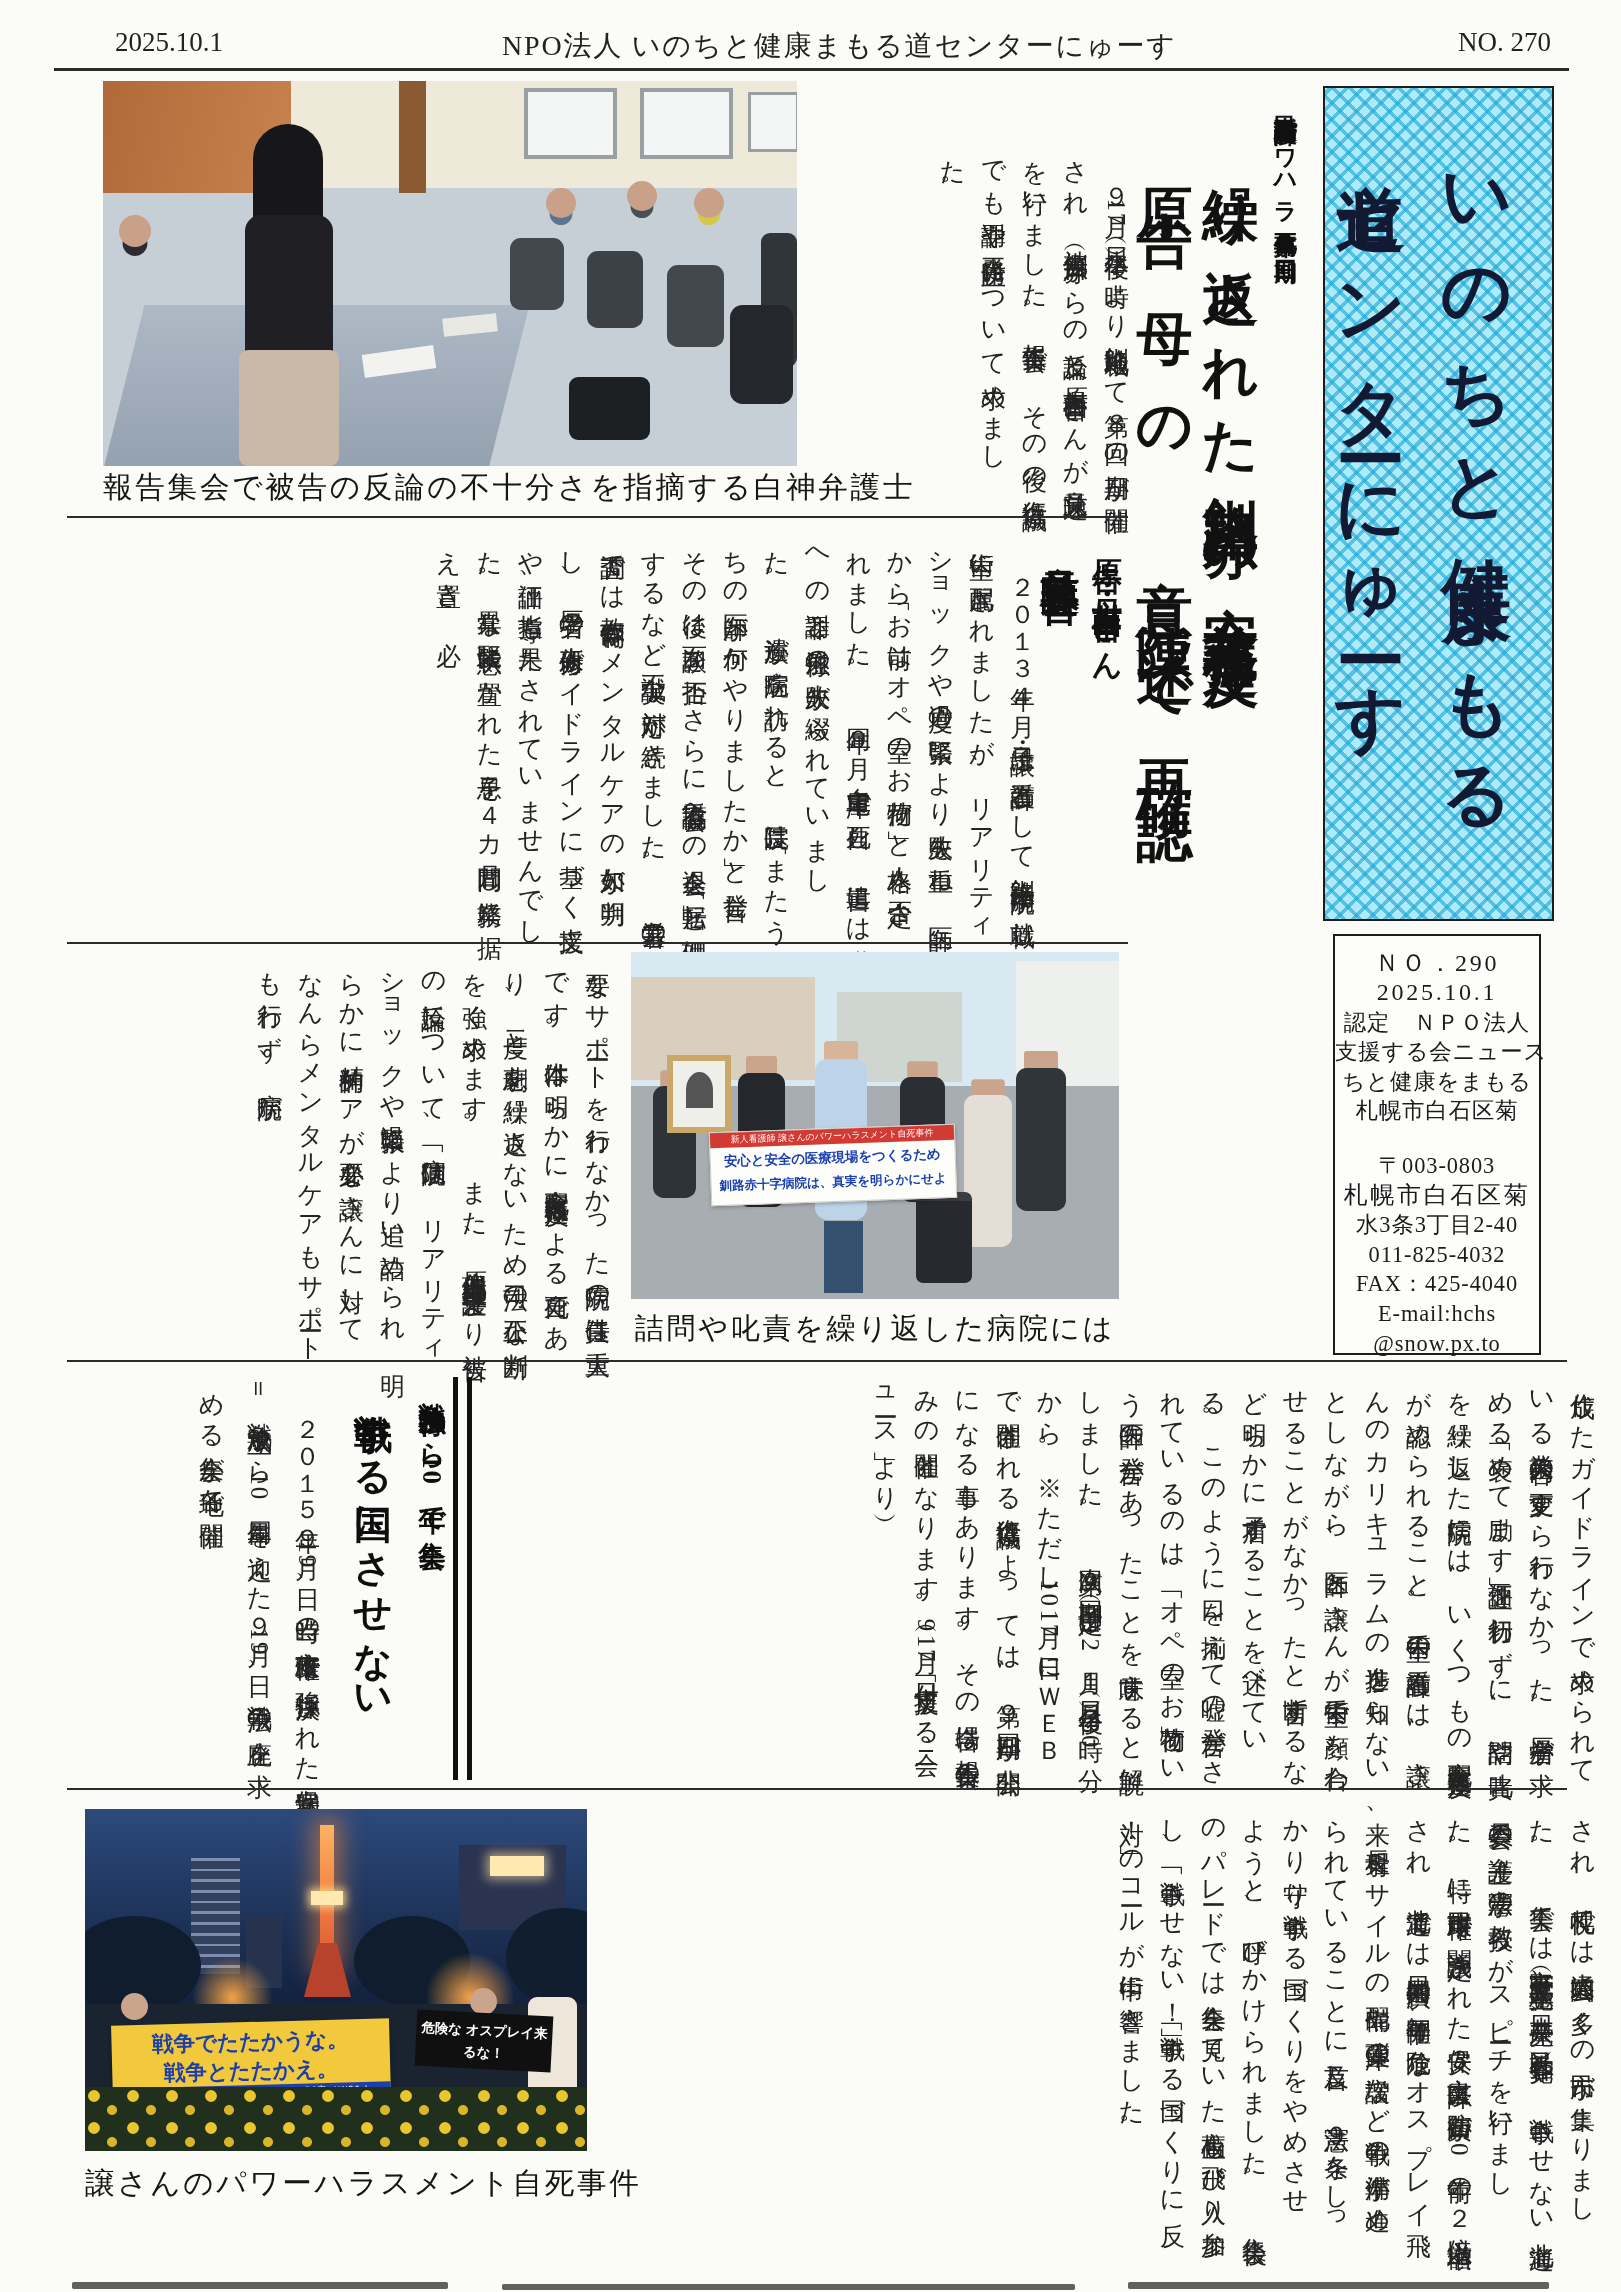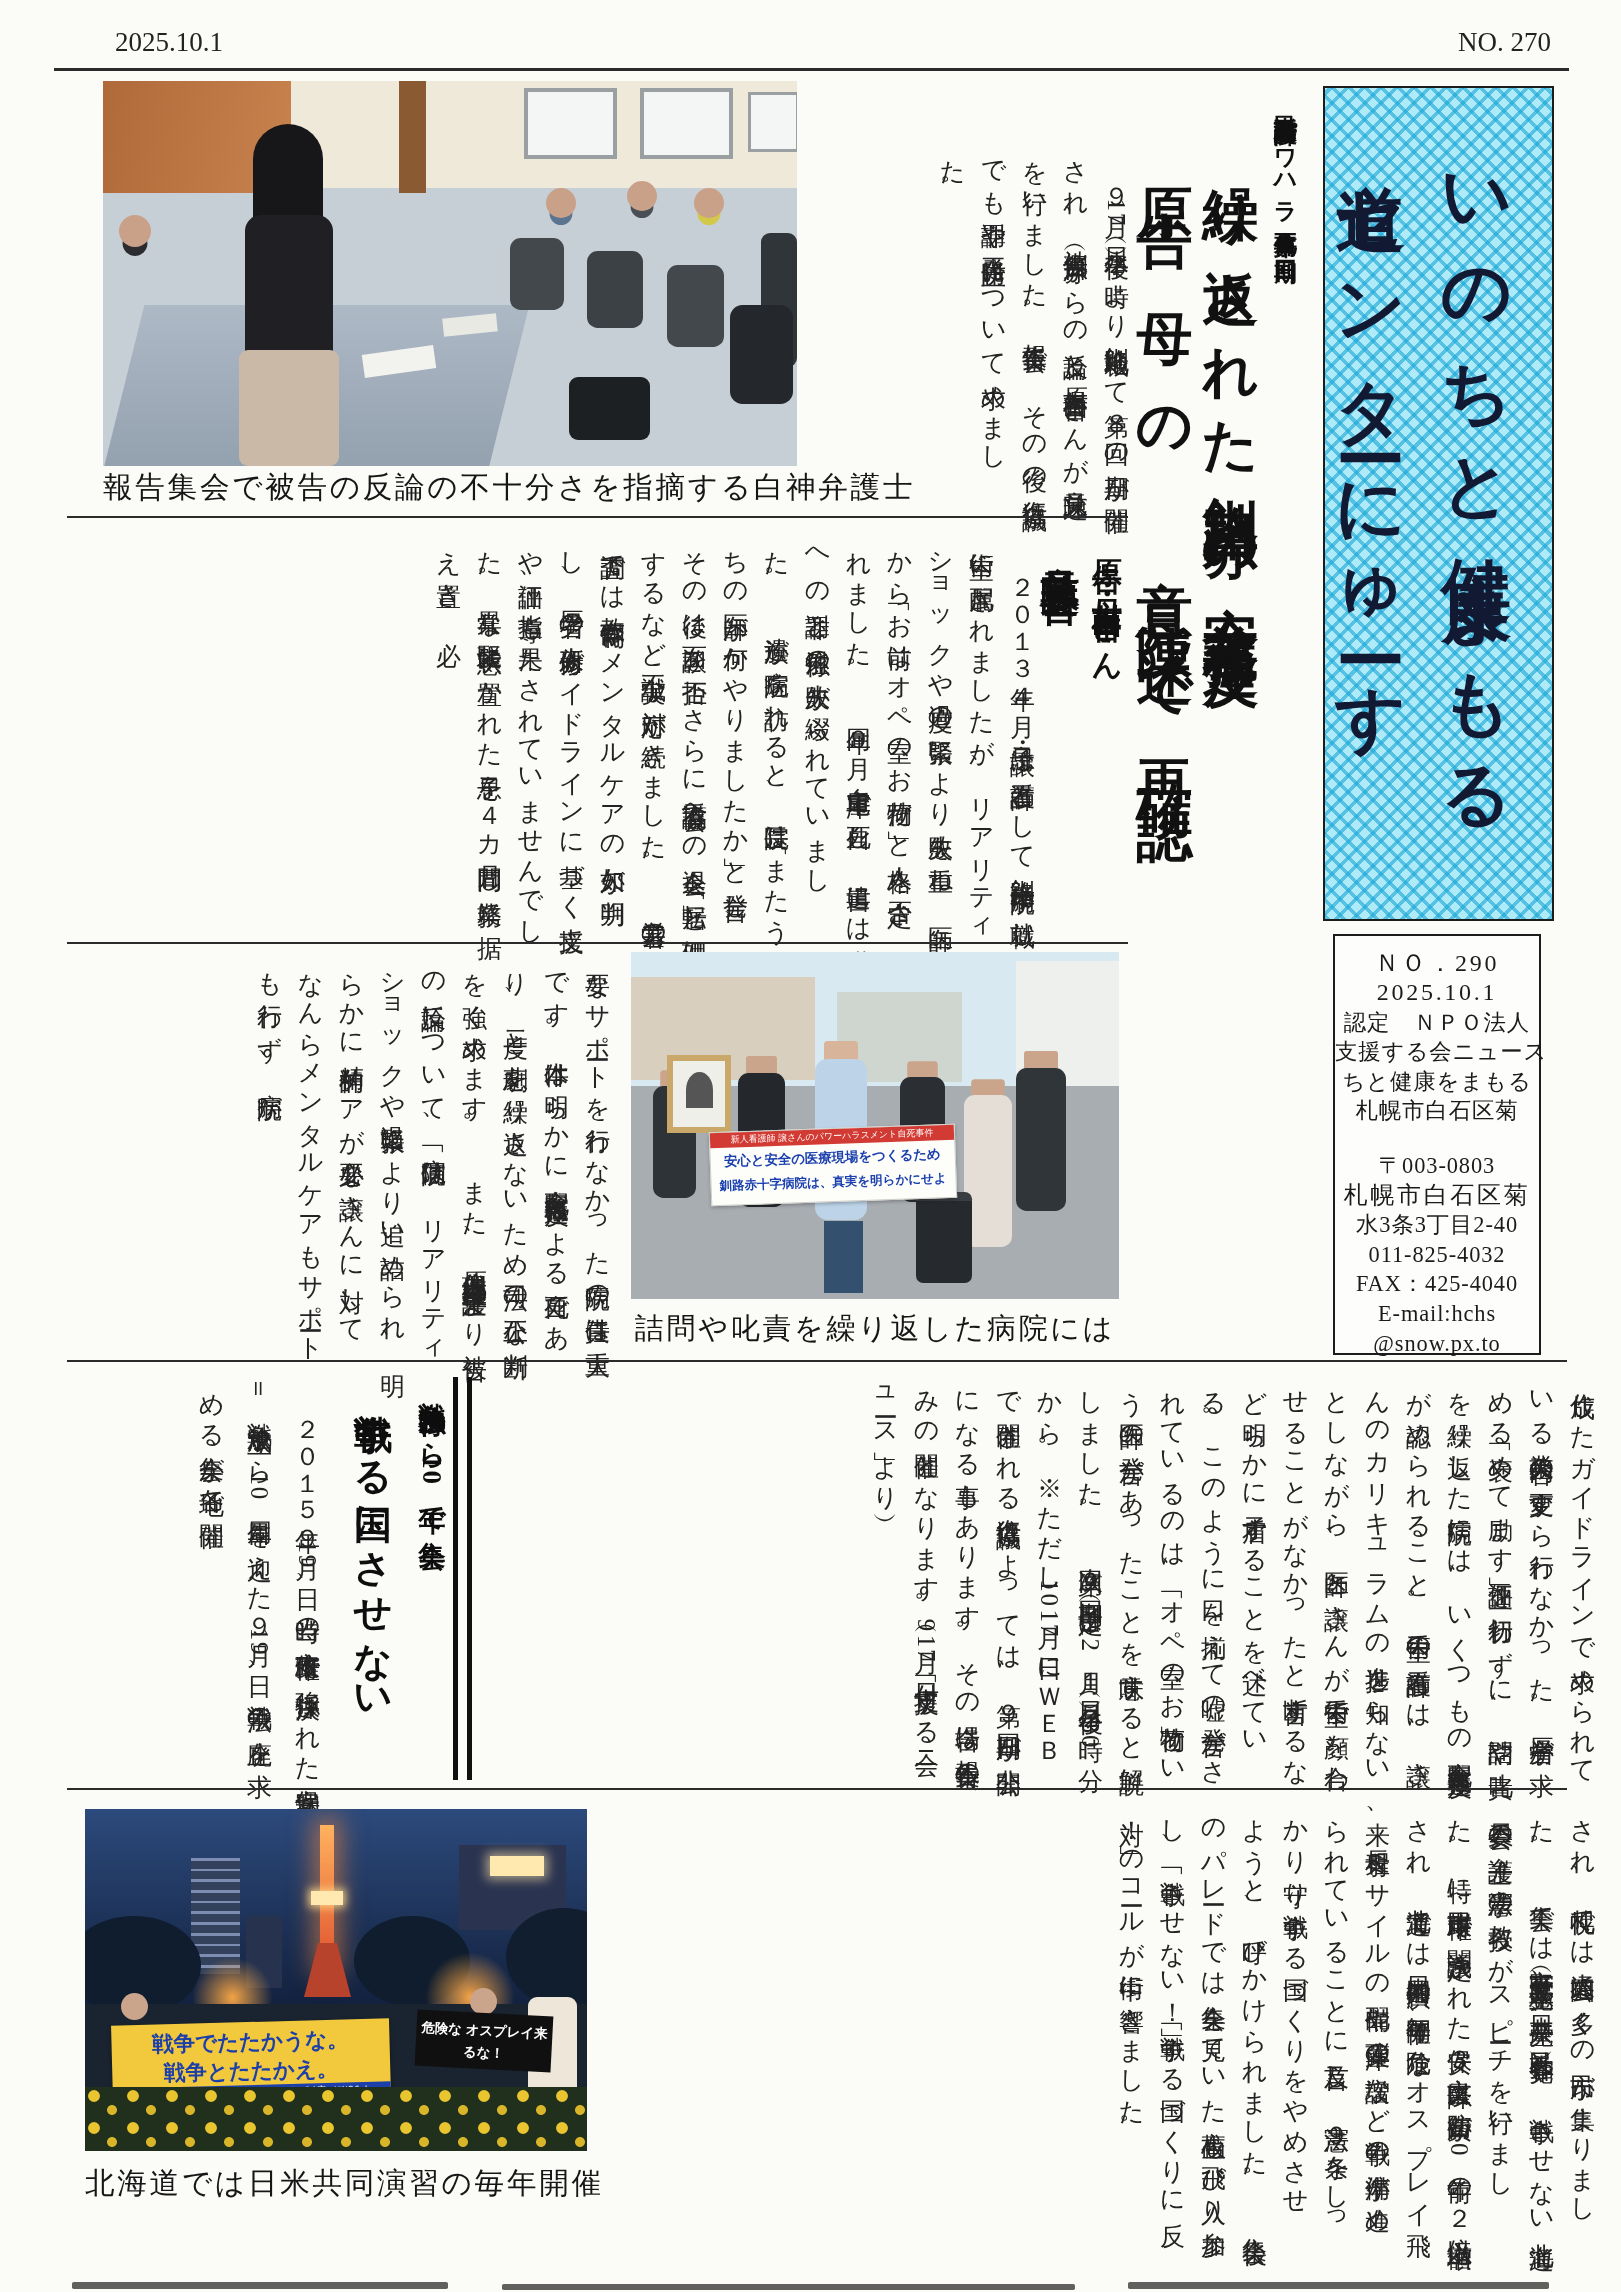--- a/index.html
+++ b/index.html
@@ -63,20 +63,21 @@
   
   .photo{position:absolute;overflow:hidden;}
   .ph-el{position:absolute;}
   .scan{position:absolute;background:#3a3a38;opacity:.8;border-radius:1.8px;}
 </style>
 </head>
 <body>
 
 <div class="hdr">
   <span class="abs" style="left:115px;">2025.10.1</span>
+  <span class="abs" style="left:502px;font-size:28px;letter-spacing:1.8px;">NPO法人 いのちと健康まもる道センターにゅーす</span>
   <span class="abs" style="left:1458px;">NO. 270</span>
 </div>
 <div class="rule" style="left:54px;top:68px;width:1515px;height:2.7px;"></div>
 
 <div class="photo" style="left:103px;top:81px;width:694px;height:385px;background:linear-gradient(#efe9da 0 107px,#c6cfd6 107px 100%);">
   <div class="ph-el" style="left:0;top:0;width:188px;height:112px;background:linear-gradient(100deg,#b06a3a,#c8824e);"></div>
   <div class="ph-el" style="left:296px;top:0;width:27px;height:112px;background:#8a5a33;"></div>
   <div class="ph-el" style="left:421px;top:7.2px;width:85px;height:63px;background:#f4f6f6;border:4.5px solid #9aa0a2;"></div>
   <div class="ph-el" style="left:537px;top:7.2px;width:85px;height:63px;background:#f4f6f6;border:4.5px solid #9aa0a2;"></div>
   <div class="ph-el" style="left:645px;top:10.7px;width:45px;height:54px;background:#f4f6f6;border:3.6px solid #9aa0a2;"></div>
@@ -203,18 +204,18 @@
   <div class="ph-el" style="left:385px;top:179px;width:27px;height:27px;background:#caa58c;border-radius:50%;"></div>
   <div class="ph-el" style="left:443px;top:188px;width:49px;height:99px;background:#efe6da;border-radius:9px;"></div>
   <div class="ph-el" style="left:331px;top:204px;width:136px;height:56px;background:#101010;transform:rotate(3deg);color:#fff;font-size:13.4px;font-weight:700;text-align:center;line-height:1.6;padding-top:7.2px;box-sizing:border-box;font-family:'Liberation Sans',sans-serif;">危険な オスプレイ来るな！</div>
   <div class="ph-el" style="left:27px;top:213px;width:278px;height:77px;background:#f2c93c;transform:rotate(-1.5deg);box-shadow:0 1.8px 4.5px rgba(0,0,0,.4);">
     <div style="position:absolute;left:5.4px;top:5.4px;width:267px;font-size:21.5px;font-weight:700;color:#1c3faa;text-align:center;white-space:nowrap;">戦争でたたかうな。</div>
     <div style="position:absolute;left:5.4px;top:34px;width:267px;font-size:21.5px;font-weight:700;color:#1c3faa;text-align:center;white-space:nowrap;">戦争とたたかえ。</div>
     <div style="position:absolute;left:0;top:63px;width:100%;height:14.3px;background:#1c3faa;color:#fff;font-size:8px;line-height:14.3px;text-align:center;white-space:nowrap;overflow:hidden;font-family:'Liberation Sans',sans-serif;">平和を守る憲法9条にYESを！ 戦争につながる「改憲」にNOを！</div>
   </div>
   <div class="ph-el" style="left:0;top:278px;width:502px;height:64px;background-color:#20301d;background-image:radial-gradient(circle at 9px 9px,#e9c52f 0 5.4px,transparent 6.3px),radial-gradient(circle at 27px 23px,#d9b52a 0 4.5px,transparent 5.4px);background-size:39px 32px;"></div>
 </div>
-<div class="caption" style="left:85px;top:2163px;width:502px;">北海道では日米共同演習の毎年開催</div>
+<div class="caption" style="left:85px;top:2163px;width:502px;">譲さんのパワーハラスメント自死事件</div>
 
 <div class="scan" style="left:72px;top:2282px;width:376px;height:7.2px;"></div>
 <div class="scan" style="left:502px;top:2284px;width:573px;height:6.3px;"></div>
 <div class="scan" style="left:1128px;top:2282px;width:421px;height:7.2px;"></div>
 
 
 </body></html>

